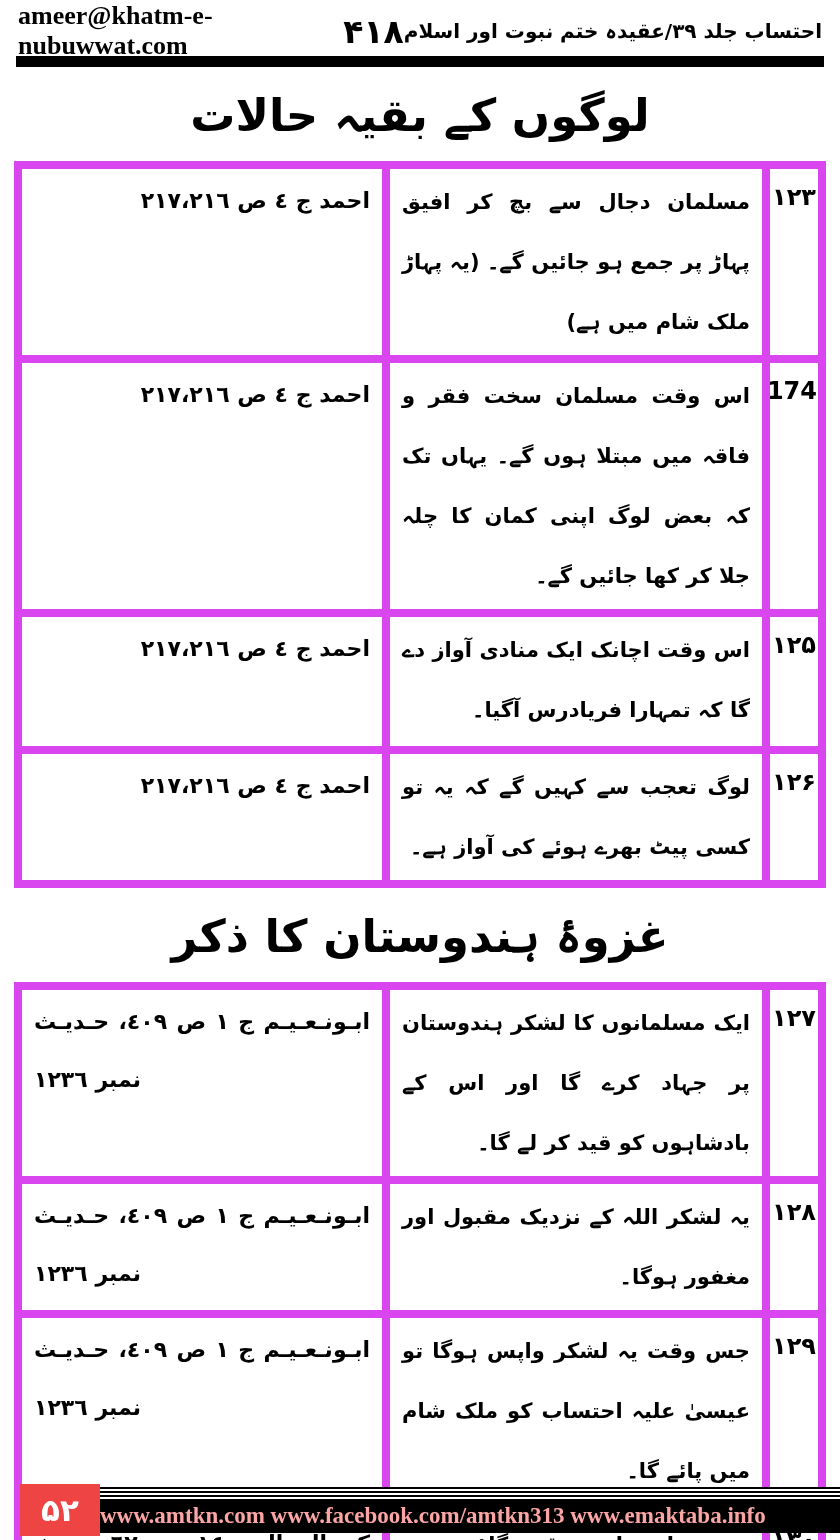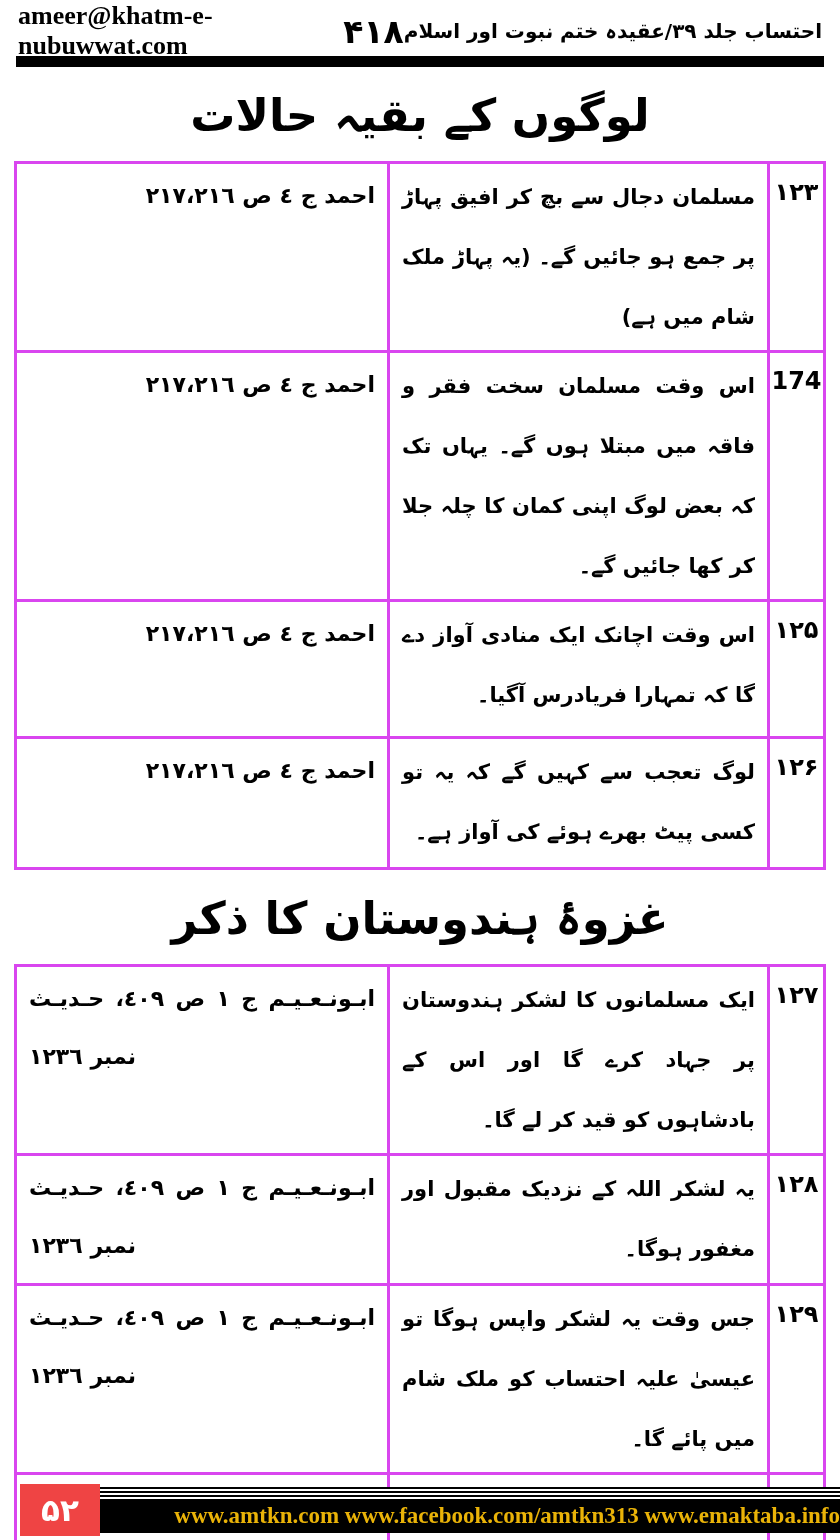--- a/index.html
+++ b/index.html
@@ -31,21 +31,21 @@
 
   
   table.htable {
     direction: rtl;
     border-collapse: collapse;
     table-layout: fixed;
     width: 812px;
     margin: 0 auto;
   }
   table.htable td {
-    border: 3px solid #d946ef;
+    border: 8px solid #d946ef;
     vertical-align: top;
     font-weight: bold;
     overflow: hidden;
   }
   td.no  { width: 56px; text-align: center; font-size: 24px; padding-top: 14px; }
   td.txt { width: 380px; font-size: 21px; line-height: 60px; text-align: justify; padding: 3px 12px; }
   td.ref { font-size: 22px; line-height: 58px; padding: 3px 12px; text-align: start; }
   table.t2 td.ref { text-align: justify; text-align-last: left; }
 
   
@@ -61,21 +61,21 @@
     position: absolute; left: 100px; right: 0; top: 5px; height: 46px;
     background: #000;
   }
   .ftr-stripes {
     height: 14px; width: 100%;
     background: linear-gradient(to bottom,
       #000 0 2px, #fff 2px 4px, #000 4px 6px,
       #fff 6px 8px, #000 8px 10px, #fff 10px 12px, #000 12px 14px);
   }
   .ftr-links {
-    color: #eab308; text-align: right;
+    color: #fca5a5; text-align: left;
     font-family: "Liberation Serif", serif; font-weight: bold;
     font-size: 23px; line-height: 30px;
     white-space: nowrap;
   }
 </style>
 </head>
 <body>
 
 <div class="hdr">
   <span class="hdr-email">ameer@khatm-e-nubuwwat.com</span>

